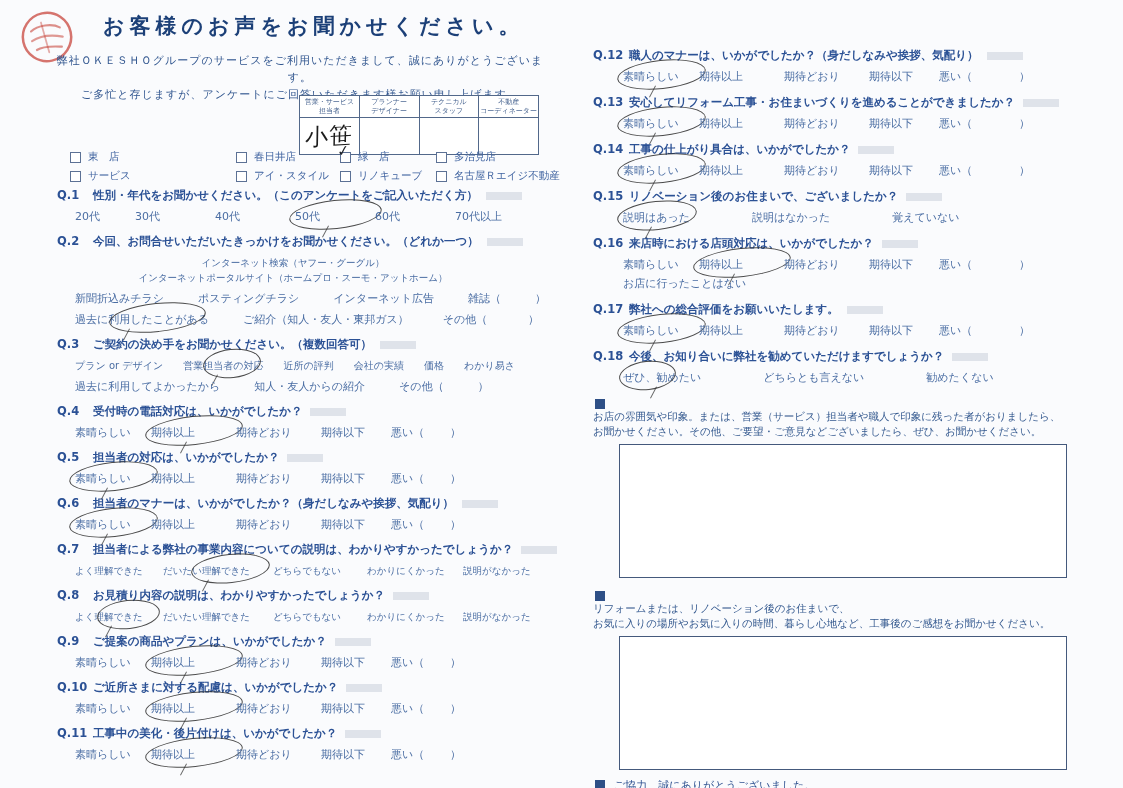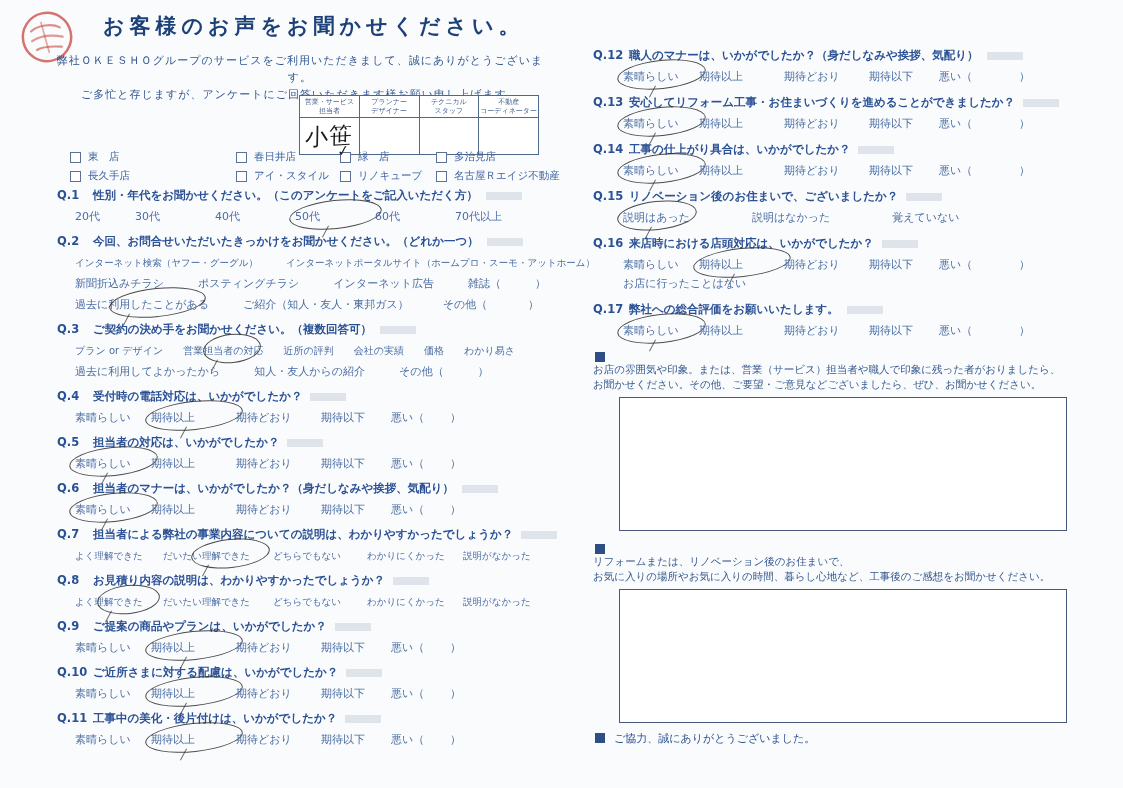--- a/index.html
+++ b/index.html
@@ -77,21 +77,21 @@
   .row-rating .opt:nth-child(3){width:85px;}
   .row-rating .opt:nth-child(4){width:70px;}
   .col-left .row-rating .close{margin-right:78px;}
   .col-right .row-rating .close{margin-right:45px;}
   .row-understand{font-size:9.5px;}
   .row-understand .opt:nth-child(1){width:88px;}
   .row-understand .opt:nth-child(2){width:110px;}
   .row-understand .opt:nth-child(3){width:94px;}
   .row-understand .opt:nth-child(4){width:96px;}
   .row-plain .opt{margin-right:34px;}
-  .row-plain-sm{font-size:9.5px;}
+  .row-plain-sm{font-size:9.5px;flex-direction:column;}
   .row-plain-sm .opt{margin-right:28px;}
   .row-plain-near .opt{margin-right:34px;}
   .row-plain-near .close{margin-right:78px;}
   .row-tight{font-size:10px;}
   .row-tight .opt{margin-right:20px;}
   .row-wide .opt{margin-right:62px;}
   .row-single{margin-top:4px;}
 
   
   .circled::before{
@@ -177,21 +177,21 @@
           <span class="check">✓</span>
         </span>
         <span>緑　店</span>
       </label>
       <label class="store">
         <span class="cb"></span>
         <span>多治見店</span>
       </label>
       <label class="store">
         <span class="cb"></span>
-        <span>長久手店</span>
+        <span>サービス</span>
       </label>
       <label class="store">
         <span class="cb"></span>
         <span>アイ・スタイル</span>
       </label>
       <label class="store">
         <span class="cb"></span>
         <span>リノキューブ</span>
       </label>
       <label class="store">
@@ -412,20 +412,28 @@
           <div class="optrow row-rating">
             <span class="opt circled c-full">素晴らしい</span>
             <span class="opt">期待以上</span>
             <span class="opt">期待どおり</span>
             <span class="opt">期待以下</span>
             <span class="opt">悪い（</span>
             <span class="spacer"></span>
             <span class="close">）</span>
           </div>
         </div>
+        <div class="question">
+          <div class="qline"><span class="qno">Q.18</span><span class="qtitle">今後、お知り合いに弊社を勧めていただけますでしょうか？</span><span class="qtail"></span></div>
+          <div class="optrow row-wide">
+            <span class="opt circled c-left">ぜひ、勧めたい</span>
+            <span class="opt">どちらとも言えない</span>
+            <span class="opt">勧めたくない</span>
+          </div>
+        </div>
       </div>
     <div id="comments">
         <div class="comment-head">
           <span class="bullet"></span>
           <span>
             <div>お店の雰囲気や印象。または、営業（サービス）担当者や職人で印象に残った者がおりましたら、</div>
             <div>お聞かせください。その他、ご要望・ご意見などございましたら、ぜひ、お聞かせください。</div>
           </span>
         </div>
         <div class="cbox-area"></div>

